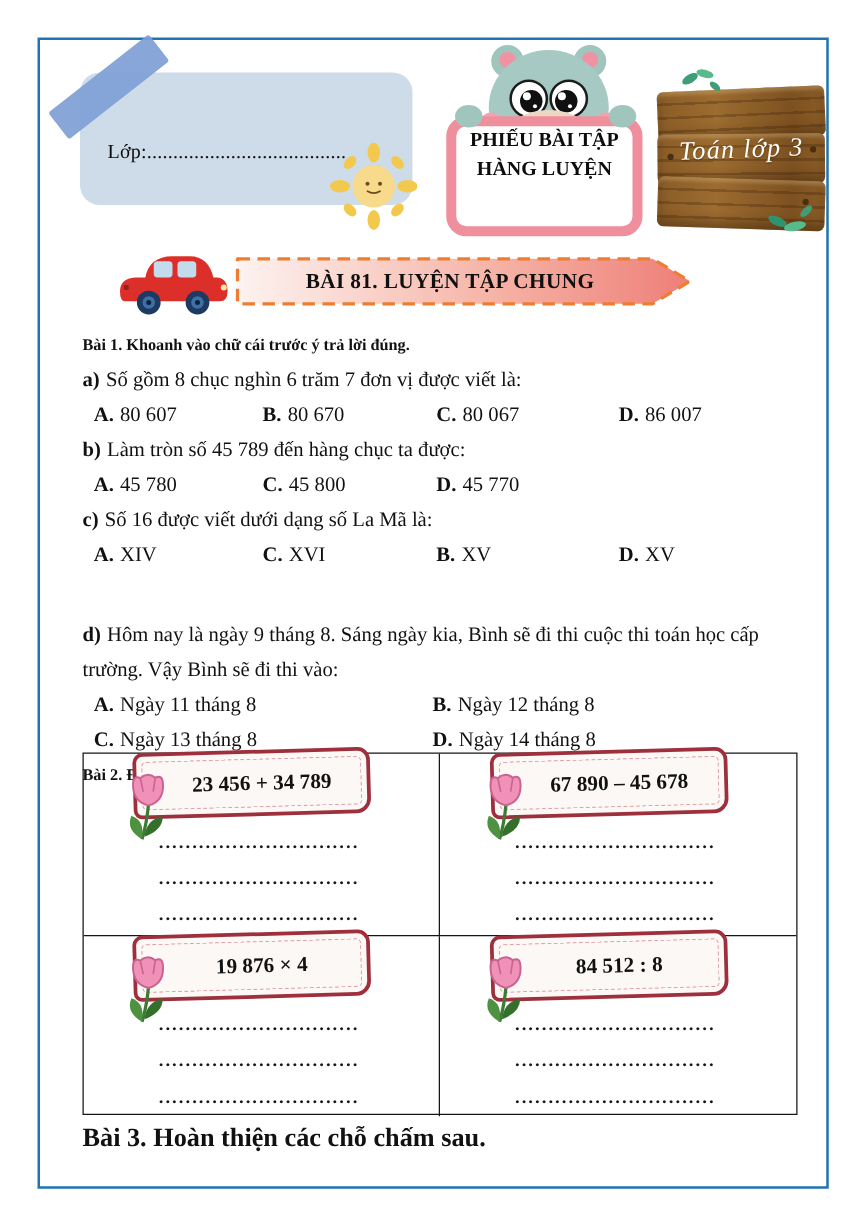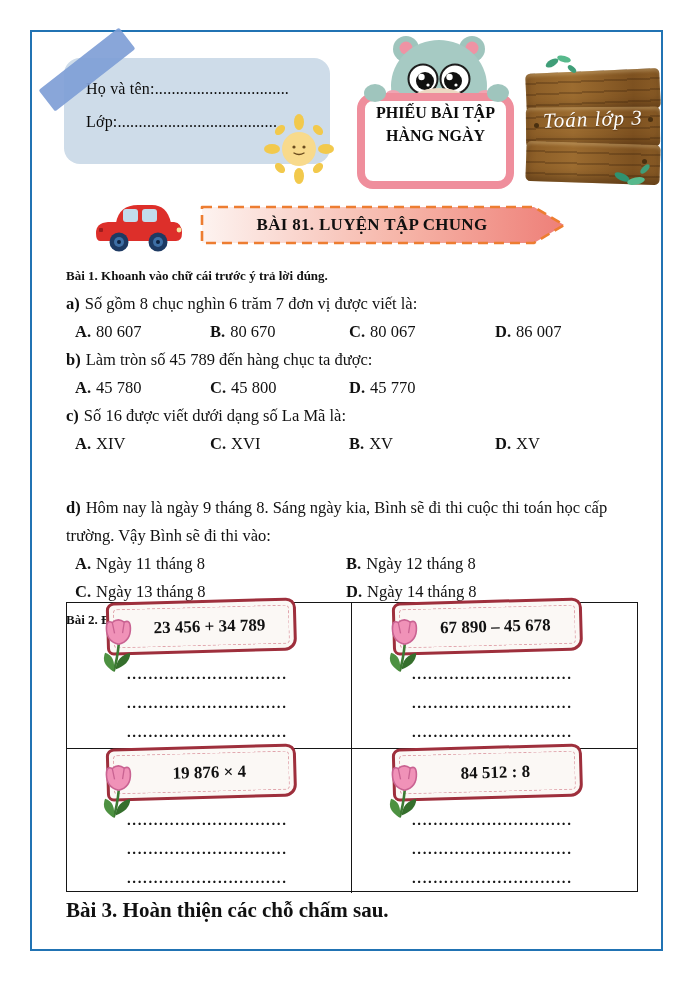--- a/index.html
+++ b/index.html
@@ -33,21 +33,21 @@
            background:repeating-linear-gradient(180deg, transparent 0 9px, rgba(55,30,8,.28) 9px 11px); }
   .plank.p1 { top:16px; transform:rotate(-2.5deg); }
   .plank.p2 { top:52px; transform:rotate(-.5deg); }
   .plank.p3 { top:88px; transform:rotate(1.8deg); }
   .wood-label { position:absolute; left:0; top:52px; width:142px; text-align:center; font-style:italic; font-size:21px; color:#fff; transform:rotate(-2deg); z-index:2; text-shadow:0 1px 1px rgba(60,30,0,.5); letter-spacing:1px; }
   .nail { position:absolute; width:5px; height:5px; border-radius:50%; background:#4a3010; z-index:3; }
   .leaf { position:absolute; z-index:3; }
 
   
   .car { position:absolute; left:60px; top:165px; width:94px; height:60px; }
-  .banner { position:absolute; left:168px; top:173px; width:368px; height:40px; }
+  .banner { position:absolute; left:156px; top:173px; width:368px; height:40px; }
   .banner .blabel { position:absolute; left:0; top:0; width:344px; height:40px; line-height:40px; text-align:center; font-weight:bold; font-size:17px; color:#101010; letter-spacing:.3px; }
 
   
   .textblock { position:absolute; left:34px; top:230px; width:570px; font-size:16.5px; }
   .line { height:28px; line-height:28px; white-space:nowrap; }
   .hline { font-weight:bold; font-size:13px; }
   .wrap2 { height:56px; line-height:28px; white-space:normal; overflow:hidden;margin-top:36px; }
   .opts { display:grid; grid-template-columns:135px 139px 146px auto; padding-left:9px; }
   .opts2 { display:grid; grid-template-columns:271px auto; padding-left:9px; }
   .ol { font-weight:bold; margin-right:5px; }
@@ -65,21 +65,20 @@
   .dl1 { top:64px; } .dl2 { top:93px; } .dl3 { top:122px; }
 
   .bai3 { position:absolute; left:34px; top:866px; font-weight:bold; font-size:21px; white-space:nowrap; }
 </style>
 </head>
 <body>
 
 <div class="page">
 
   <div class="name-card">
-    <div class="nline l1">Họ và tên:................................</div>
     <div class="nline l2">Lớp:......................................</div>
   </div>
   <div class="tape"></div>
 
   <div class="sun">
     <svg width="70" height="70" viewBox="0 0 70 70">
       <g fill="#f2c license94c">
       </g>
       <g fill="#f2c94c">
         <ellipse cx="35" cy="8" rx="5" ry="8"></ellipse>
@@ -118,21 +117,21 @@
       <ellipse cx="55" cy="80" rx="36" ry="24" fill="#ecd8c2"></ellipse>
       <circle cx="45" cy="68" r="1.8" fill="#333"></circle>
         <circle cx="65" cy="68" r="1.8" fill="#333"></circle>
       <path d="M36 78 Q55 95 74 78" stroke="#222" stroke-width="2.4" fill="none" stroke-linecap="round"></path>
       <rect x="45" y="86.5" width="7.5" height="9" rx="1.5" fill="#fff" stroke="#222" stroke-width="1.2"></rect>
       <rect x="57" y="86.5" width="7.5" height="9" rx="1.5" fill="#fff" stroke="#222" stroke-width="1.2"></rect>
     </svg>
   </div>
   <div class="board">
     <div class="bl">PHIẾU BÀI TẬP</div>
-    <div class="bl">HÀNG NGÀY</div>
+    <div class="bl">HÀNG LUYỆN</div>
   </div>
   <div class="hand hl"></div>
   <div class="hand hr"></div>
 
   <div class="wood">
     <div class="plank p1"></div>
     <div class="plank p2"></div>
     <div class="plank p3"></div>
     <div class="wood-label">Toán lớp 3</div>
     <div class="nail" style="left:12px; top:68px;"></div>

